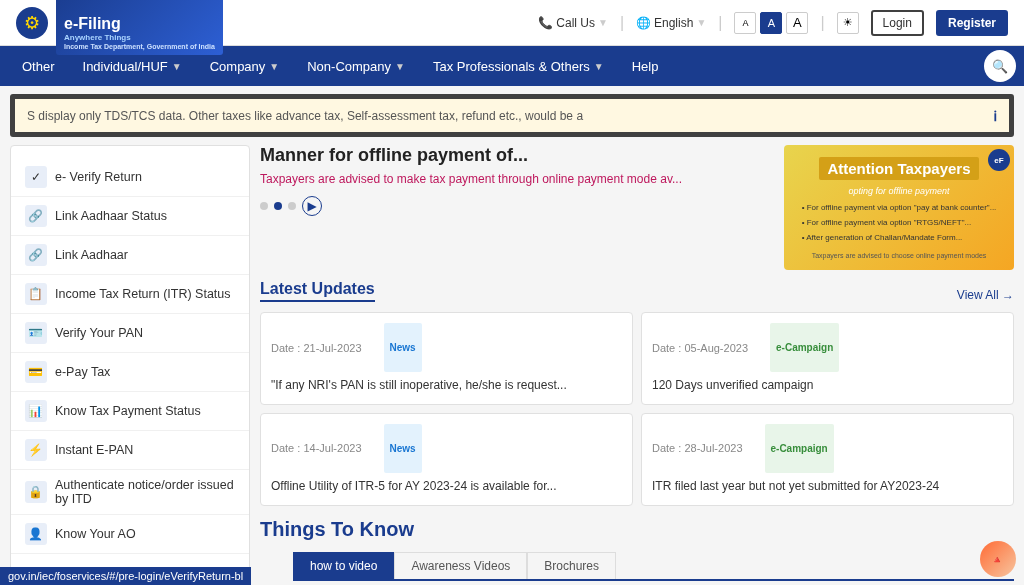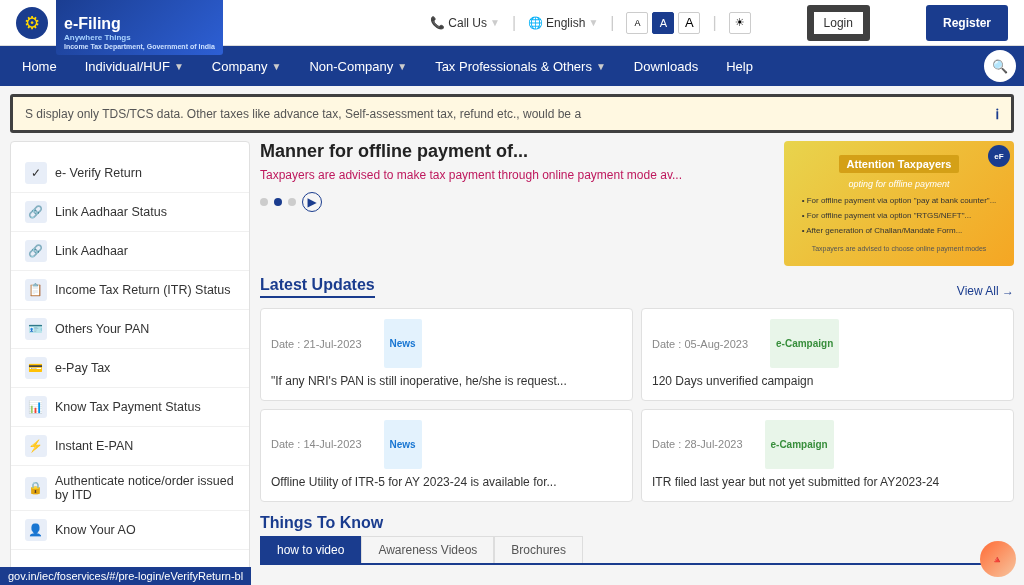--- a/index.html
+++ b/index.html
@@ -25,28 +25,27 @@
       font-weight: bold;
       display: flex;
       flex-direction: column;
       line-height: 1.2;
     }
     .logo-box .efiling { font-size: 16px; font-weight: bold; margin-top: 20px; }
     .logo-box .tagline { font-size: 8px; color: #aad4ff; }
     .logo-box .subtitle { font-size: 7px; color: #cce0ff; }
     .top-right { display: flex; align-items: center; gap: 12px; }
     .top-btn {
-      border: 7px solid #404040;
+      border: 2px solid #404040;
       background: #fff;
       padding: 4px 10px;
       border-radius: 3px;
       font-size: 12px;
       cursor: pointer;
       color: #333;
-      margin-left: 44px;
     }
     .top-btn.register {
       background: #1a3c8e;
       color: #fff;
       border-color: #1a3c8e;
       font-weight: bold;
     }
     .font-controls { display: flex; align-items: center; gap: 4px; }
     .font-ctrl {
       width: 22px; height: 22px;
@@ -86,21 +85,21 @@
       background: #fff;
       border-radius: 50%;
       display: flex; align-items: center; justify-content: center;
       cursor: pointer;
       color: #1a3c8e;
     }
 
     
     .notice-banner {
       background: #fff8e1;
-      border: 3px solid #404040;
+      border: 5px solid #404040;
       border-radius: 3px;
       padding: 7px 12px;
       font-size: 12px;
       color: #555;
       display: flex;
       align-items: center;
       justify-content: space-between;
       margin: 8px 10px 0 10px;
     }
     .notice-banner .info-icon {
@@ -182,21 +181,21 @@
       display: flex;
       flex-direction: column;
       align-items: center;
       justify-content: center;
       padding: 8px;
       text-align: center;
     }
     .attention-box {
       background: #d4a017;
       color: #fff;
-      font-size: 11px;
+      font-size: 15px;
       font-weight: bold;
       padding: 3px 8px;
       border-radius: 2px;
       margin-bottom: 6px;
     }
     .attention-subtitle { font-size: 9px; color: #fff; font-style: italic; }
     .image-bullets {
       font-size: 8px;
       color: #333;
       text-align: left;
@@ -261,22 +260,22 @@
       padding: 19px 6px;
       border-radius: 2px;
       font-weight: bold;
     }
     .badge-news { background: #e3f2fd; color: #1976d2; }
     .badge-campaign { background: #e8f5e9; color: #388e3c; }
     .update-text { font-size: 12px; color: #333; line-height: 1.4; }
 
     
     .things-section { margin-top: 8px; }
-    .things-title { font-size: 16px; font-weight: bold; color: #1a3c8e; margin-bottom: 4px; }
-    .things-tabs { display: flex; gap: 0; border-bottom: 2px solid #1a3c8e; }
+    .things-title { font-size: 20px; font-weight: bold; color: #1a3c8e; margin-bottom: 11px; }
+    .things-tabs { display: flex; gap: 0; border-bottom: 2px solid #1a3c8e; margin-left: 33px; }
     .things-tab {
       padding: 6px 16px;
       font-size: 12px;
       cursor: pointer;
       color: #555;
       background: #f5f5f5;
       border: 1px solid #ddd;
       border-bottom: none;
     }
     .things-tab.active {
@@ -351,40 +350,37 @@
     </div>
     <span class="separator">|</span>
     <div class="font-ctrl">☀</div>
     <button class="top-btn">Login</button>
     <button class="top-btn register">Register</button>
   </div>
 </div>
 
 <nav class="nav-bar">
   <div class="nav-item">
-    <span>Home</span>
+    <span>Other</span>
   </div>
   <div class="nav-item">
     <span>Individual/HUF</span>
     <span class="nav-chevron">▼</span>
   </div>
   <div class="nav-item">
     <span>Company</span>
     <span class="nav-chevron">▼</span>
   </div>
   <div class="nav-item">
     <span>Non-Company</span>
     <span class="nav-chevron">▼</span>
   </div>
   <div class="nav-item">
     <span>Tax Professionals &amp; Others</span>
     <span class="nav-chevron">▼</span>
-  </div>
-  <div class="nav-item">
-    <span>Downloads</span>
   </div>
   <div class="nav-item">
     <span>Help</span>
   </div>
   <div class="nav-search">
     <span>🔍</span>
   </div>
 </nav>
 
 <div class="notice-banner">
@@ -407,21 +403,21 @@
     <div class="sidebar-item">
       <div class="sidebar-icon">🔗</div>
       <span>Link Aadhaar</span>
     </div>
     <div class="sidebar-item">
       <div class="sidebar-icon">📋</div>
       <span>Income Tax Return (ITR) Status</span>
     </div>
     <div class="sidebar-item">
       <div class="sidebar-icon">🪪</div>
-      <span>Others Your PAN</span>
+      <span>Verify Your PAN</span>
     </div>
     <div class="sidebar-item">
       <div class="sidebar-icon">💳</div>
       <span>e-Pay Tax</span>
     </div>
     <div class="sidebar-item">
       <div class="sidebar-icon">📊</div>
       <span>Know Tax Payment Status</span>
     </div>
     <div class="sidebar-item">

